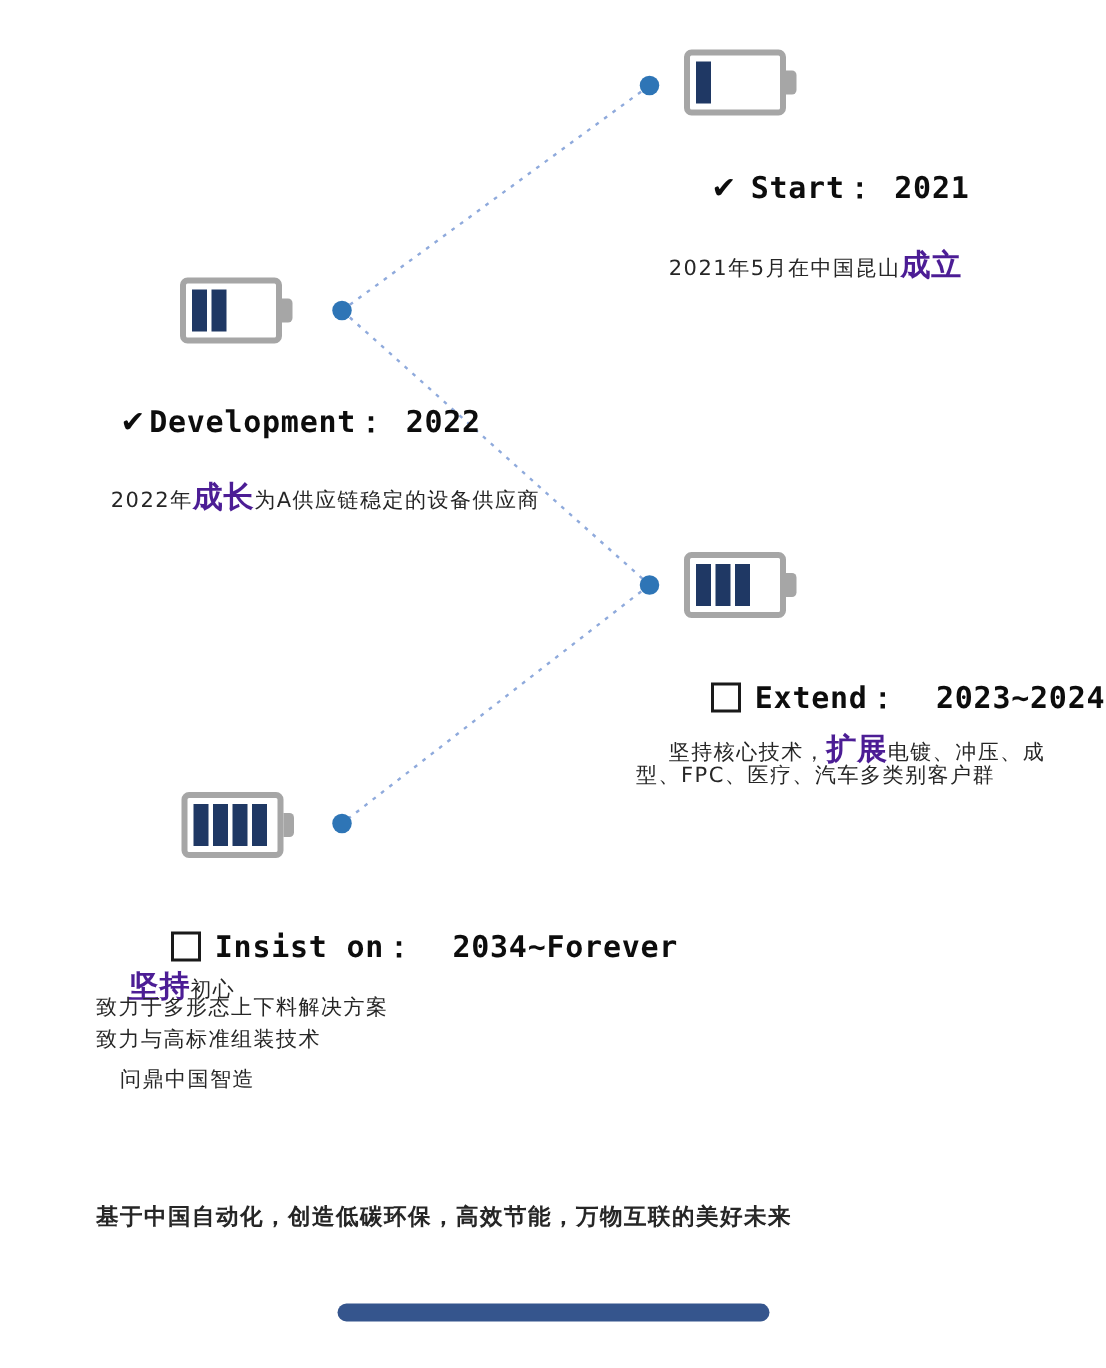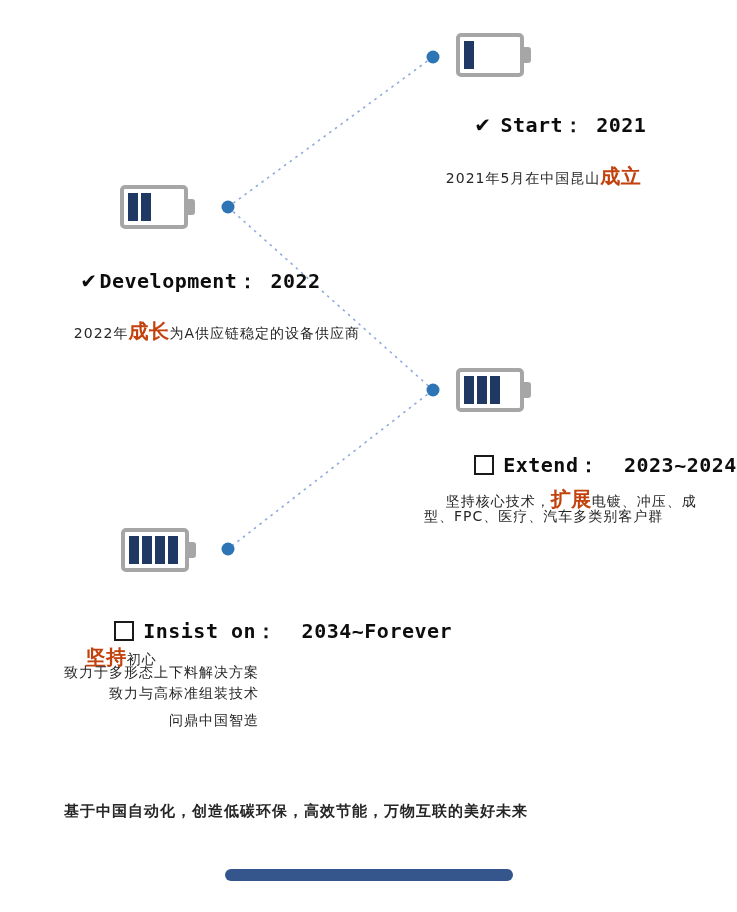--- a/index.html
+++ b/index.html
@@ -1,38 +1,38 @@
 <!DOCTYPE html>
 <html><head>
 <meta charset="utf-8">
 <style>
   html,body{margin:0;padding:0;background:#ffffff;}
   .canvas{position:relative;width:737px;height:912px;background:#ffffff;overflow:hidden;
           font-family:"DejaVu Sans",sans-serif;}
-  .abs{position:absolute;text-align:right;}
+  .abs{position:absolute;}
   .connectors{position:absolute;left:0;top:0;pointer-events:none;}
 
   
   .battery{display:flex;align-items:center;}
   .battery .body{box-sizing:border-box;width:68px;height:44px;border:4px solid #a6a6a6;
                  border-radius:5px;padding:4px;display:flex;gap:3px;background:#ffffff;}
   .battery .bar{width:10px;height:100%;background:#1f3864;display:block;}
   .battery .nub{width:7px;height:16px;background:#a6a6a6;border-radius:0 3px 3px 0;}
 
   
   .title{font-family:"DejaVu Sans Mono",monospace;font-weight:bold;font-size:20px;
          color:#0d0d0d;white-space:pre;letter-spacing:0.5px;}
   .check{font-family:"DejaVu Sans",sans-serif;margin-right:9px;}
   .check.tight{margin-right:2px;}
   .checkbox{display:inline-block;box-sizing:border-box;width:20px;height:20px;
             border:2px solid #1a1a1a;background:#fff;margin-right:9px;vertical-align:-3px;}
 
   
   .desc{font-size:14px;color:#262626;letter-spacing:1px;white-space:pre;}
-  .emph{font-size:20px;font-weight:bold;color:#c2410c;letter-spacing:0.5px;}
+  .emph{font-size:20px;font-weight:bold;color:#4c1d95;letter-spacing:0.5px;}
   .lines{font-size:14px;color:#262626;letter-spacing:1px;line-height:21px;}
   .lines .gap{margin-top:6px;margin-left:16px;}
 
   
   .footer-line{left:0;width:592px;text-align:center;font-size:15px;color:#262626;
                font-weight:600;letter-spacing:1px;}
   .footer-bar{background:#35558d;border-radius:7px;width:288px;height:12px;}
 </style>
 </head>
 <body>

